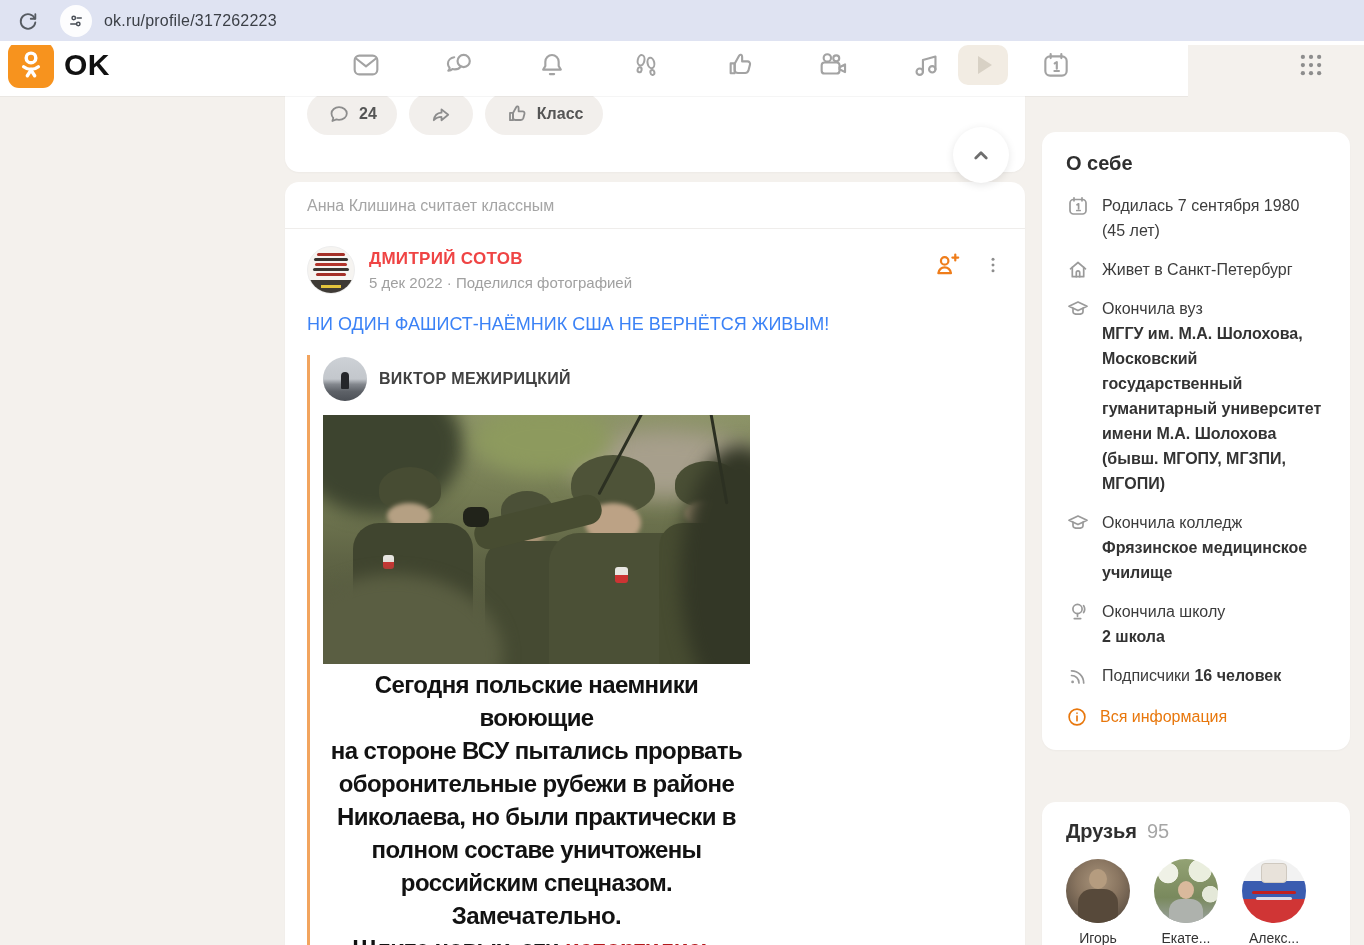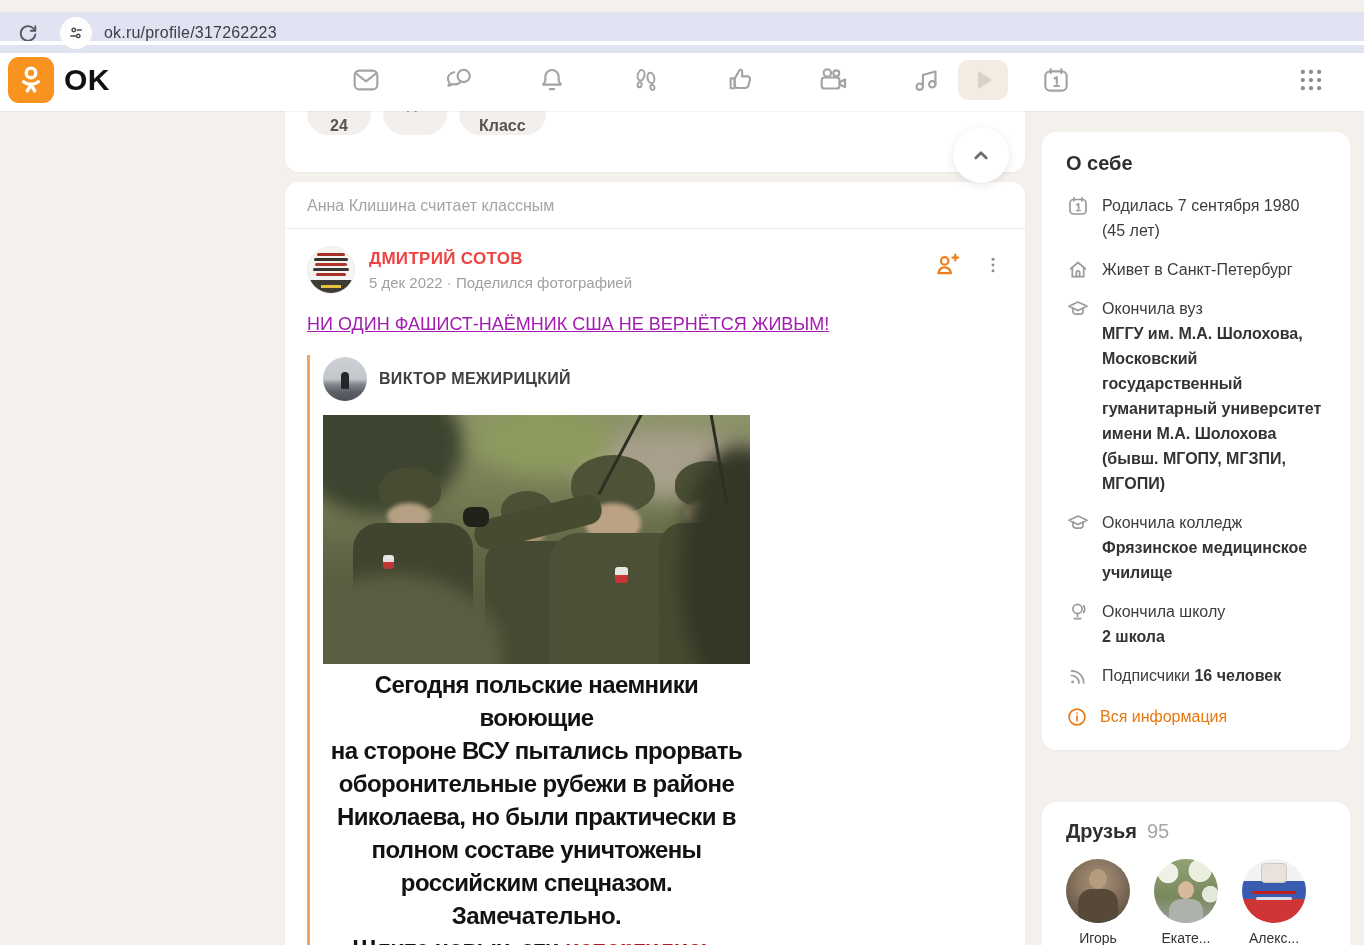--- a/index.html
+++ b/index.html
@@ -7,31 +7,31 @@
   body {
     font-family:"Liberation Sans", sans-serif;
     background:#f4f1ed;
     position:relative;
     color:#333;
   }
   svg { display:block; }
 
   
   .browser-bar {
-    position:absolute; top:12px; left:0; width:1364px; height:41px;
+    position:absolute; top:0; left:0; width:1364px; height:41px;
     background:#dfe3f2; display:flex; align-items:center; z-index:30;
   }
   .chrome-gap { position:absolute; top:41px; left:0; width:1364px; height:4px; background:#fff; z-index:30; }
   .reload-btn { margin-left:14px; width:28px; height:28px; display:flex; align-items:center; justify-content:center; cursor:pointer; }
   .site-perm { margin-left:18px; width:32px; height:32px; border-radius:50%; background:#fdfdfe; display:flex; align-items:center; justify-content:center; }
   .url-text { margin-left:12px; font-size:16px; color:#3b3f46; letter-spacing:.2px; }
 
   
   .ok-header {
-    position:absolute; top:48px; left:0; width:1364px; height:63px;
+    position:absolute; top:33px; left:0; width:1188px; height:63px;
     background:#fff; z-index:20; display:flex; align-items:center;
     box-shadow:0 1px 0 rgba(0,0,0,.04);
   }
   .ok-logo-wrap { display:flex; align-items:center; margin-left:8px; cursor:pointer; }
   .ok-logo-badge {
     width:46px; height:46px; border-radius:11px; background:#f7931e;
     display:flex; align-items:center; justify-content:center;
   }
   .ok-logo-text { font-size:30px; font-weight:bold; color:#111; margin-left:10px; letter-spacing:.5px; }
   .hdr-icons { position:absolute; top:0; left:0; width:100%; height:63px; }
@@ -45,21 +45,21 @@
   
   .prev-card {
     position:absolute; left:285px; top:60px; width:740px; height:112px;
     background:#fff; border-radius:0 0 14px 14px; z-index:1;
     box-shadow:0 1px 2px rgba(0,0,0,.03);
   }
   .pill-row { position:absolute; left:22px; top:33px; display:flex; gap:12px; }
   .pill {
     height:42px; background:#f2efec; border-radius:21px; border:none;
     display:flex; align-items:center; gap:8px; padding:0 20px;
-    font-family:inherit; font-size:16px; font-weight:bold; color:#555; cursor:pointer;flex-direction:column;
+    font-family:inherit; font-size:16px; font-weight:bold; color:#555; cursor:pointer;
   }
   .scroll-top-btn {
     position:absolute; left:953px; top:127px; width:56px; height:56px; border-radius:50%;
     background:#fff; border:none; z-index:5; cursor:pointer;
     box-shadow:0 2px 8px rgba(0,0,0,.10);
     display:flex; align-items:center; justify-content:center;
   }
 
   .main-card {
     position:absolute; left:285px; top:182px; width:740px; height:780px;
@@ -76,21 +76,21 @@
   }
   .avatar-d .tl { height:3px; border-radius:2px; margin:2px auto 0; }
   .avatar-d .bb { position:absolute; bottom:0; left:0; width:100%; height:13px; background:#3e3a35; }
   .avatar-d .bb i { display:block; width:20px; height:3px; background:#e4c43c; margin:5px auto 0; }
   .post-head-txt { margin-left:14px; }
   .post-author { font-size:17px; font-weight:bold; color:#ef4444; letter-spacing:.3px; cursor:pointer; }
   .post-meta { font-size:15px; color:#a0a0a0; margin-top:5px; }
   .post-head-actions { position:absolute; right:22px; top:22px; display:flex; align-items:center; gap:22px; }
   .icon-btn { background:none; border:none; cursor:pointer; padding:0; }
 
-  .post-text { padding:20px 22px 4px; font-size:18px; color:#a21caf;text-decoration:underline; }
+  .post-text { padding:20px 22px 4px; font-size:18px; color:#3b82f6; }
 
   .repost { margin:16px 0 0 22px; border-left:3px solid #f2a45e; padding-left:13px; }
   .repost-head { display:flex; align-items:center; padding-top:2px; }
   .avatar-v {
     width:44px; height:44px; border-radius:50%; overflow:hidden; flex:0 0 44px; cursor:pointer;
     background:linear-gradient(180deg,#cdd1d6 0%,#c3c7cc 50%,#84888e 62%,#5e6268 78%,#4c5056 100%);
     position:relative;
   }
   .avatar-v .fig { position:absolute; left:50%; top:34%; transform:translateX(-50%); width:8px; height:17px; background:#24262a; border-radius:4px 4px 1px 1px; }
   .repost-author { margin-left:12px; font-size:16px; font-weight:bold; color:#414141; letter-spacing:.3px; cursor:pointer; }

